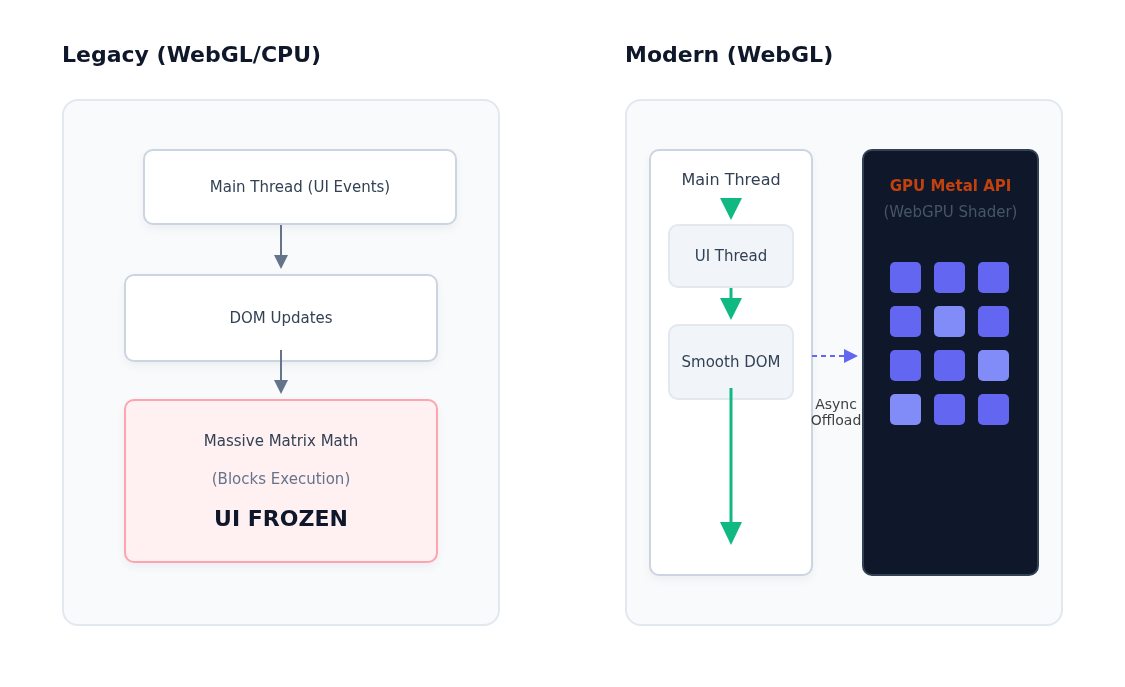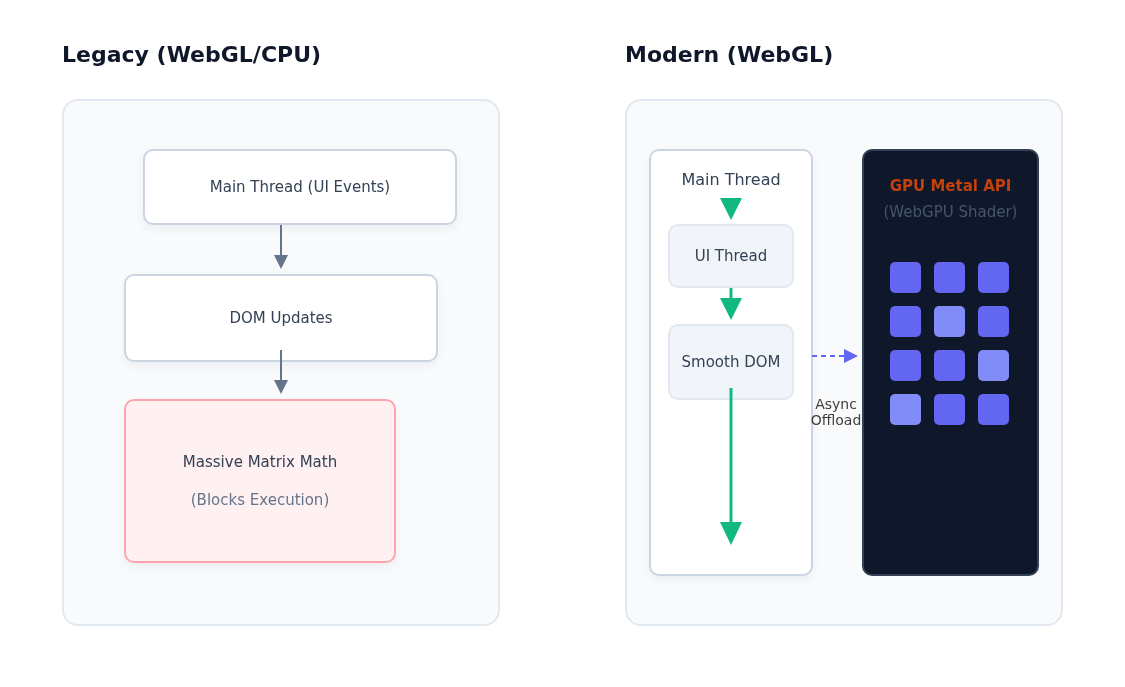--- a/index.html
+++ b/index.html
@@ -26,23 +26,24 @@
 
 <div class="abs title" style="left:62px;width:438px;">Legacy (WebGL/CPU)</div>
 <div class="abs panel" style="left:62px;top:99px;width:438px;height:527px;"></div>
 
 <div class="abs box" style="left:124px;top:149px;width:314px;height:76px;margin-left:19px;">
   <span>Main Thread (UI Events)</span>
 </div>
 <div class="abs box" style="left:124px;top:274px;width:314px;height:88px;">
   <span>DOM Updates</span>
 </div>
-<div class="abs box frozen" style="left:124px;top:399px;width:272px;height:164px;">
+<div class="abs box frozen" style="left:124px;top:399px;width:314px;height:164px;">
   <span class="l1">Massive Matrix Math</span>
   <span class="l2">(Blocks Execution)</span>
+  <span class="l3">UI FROZEN</span>
 </div>
 
 <div class="abs title" style="left:625px;width:438px;">Modern (WebGL)</div>
 <div class="abs panel" style="left:625px;top:99px;width:438px;height:527px;"></div>
 
 <div class="abs box" style="left:649px;top:149px;width:164px;height:427px;display:block;"></div>
 <div class="abs" style="left:649px;top:170px;width:164px;text-align:center;font-size:16px;color:#334155;">Main Thread</div>
 <div class="abs inner" style="left:668px;top:224px;width:126px;height:64px;">
   <span>UI Thread</span>
 </div>

